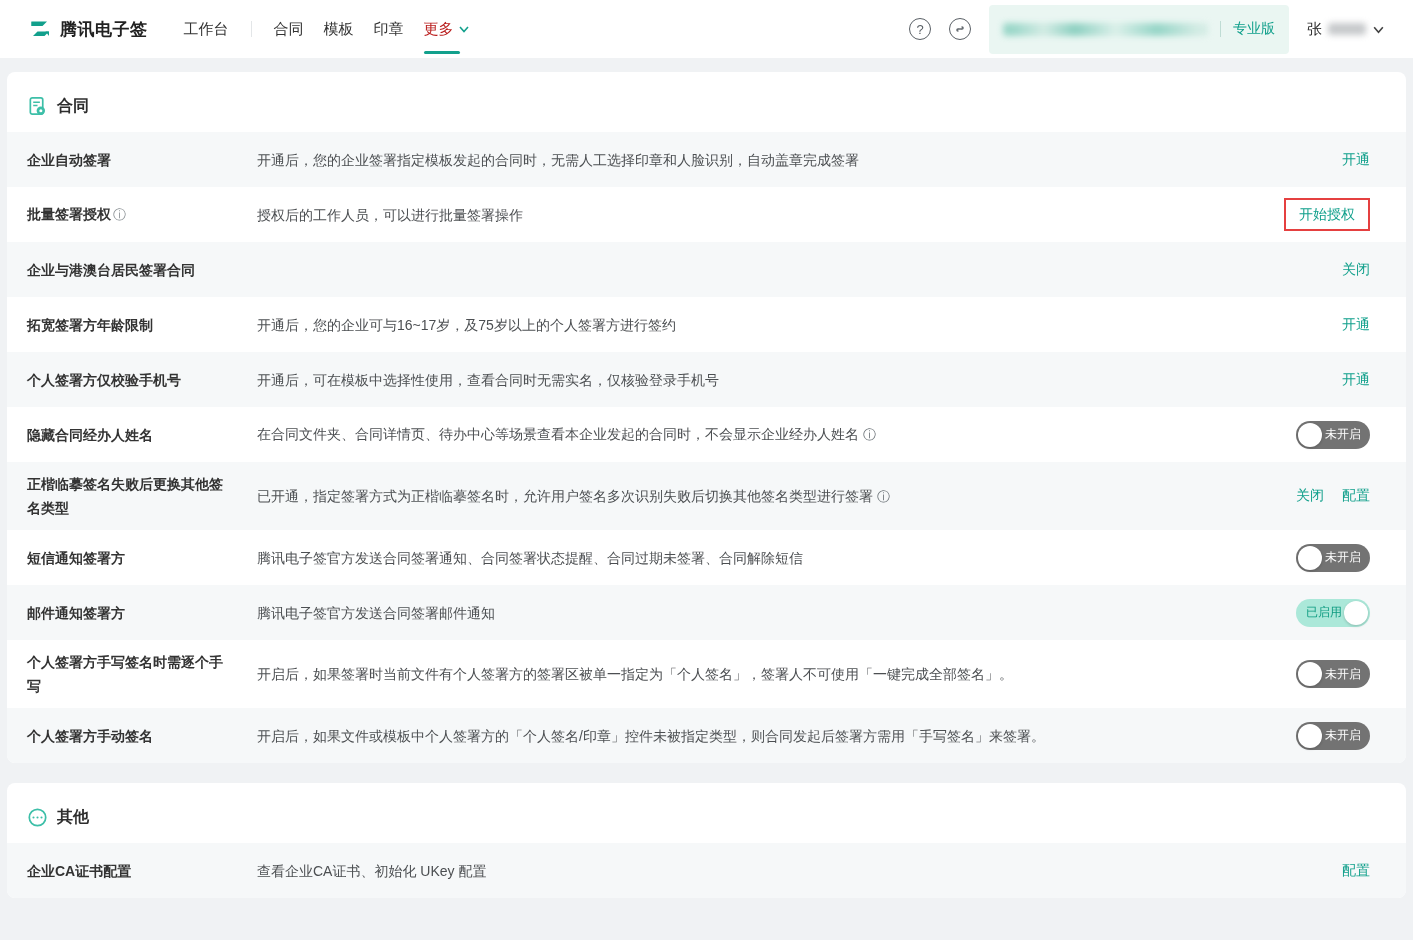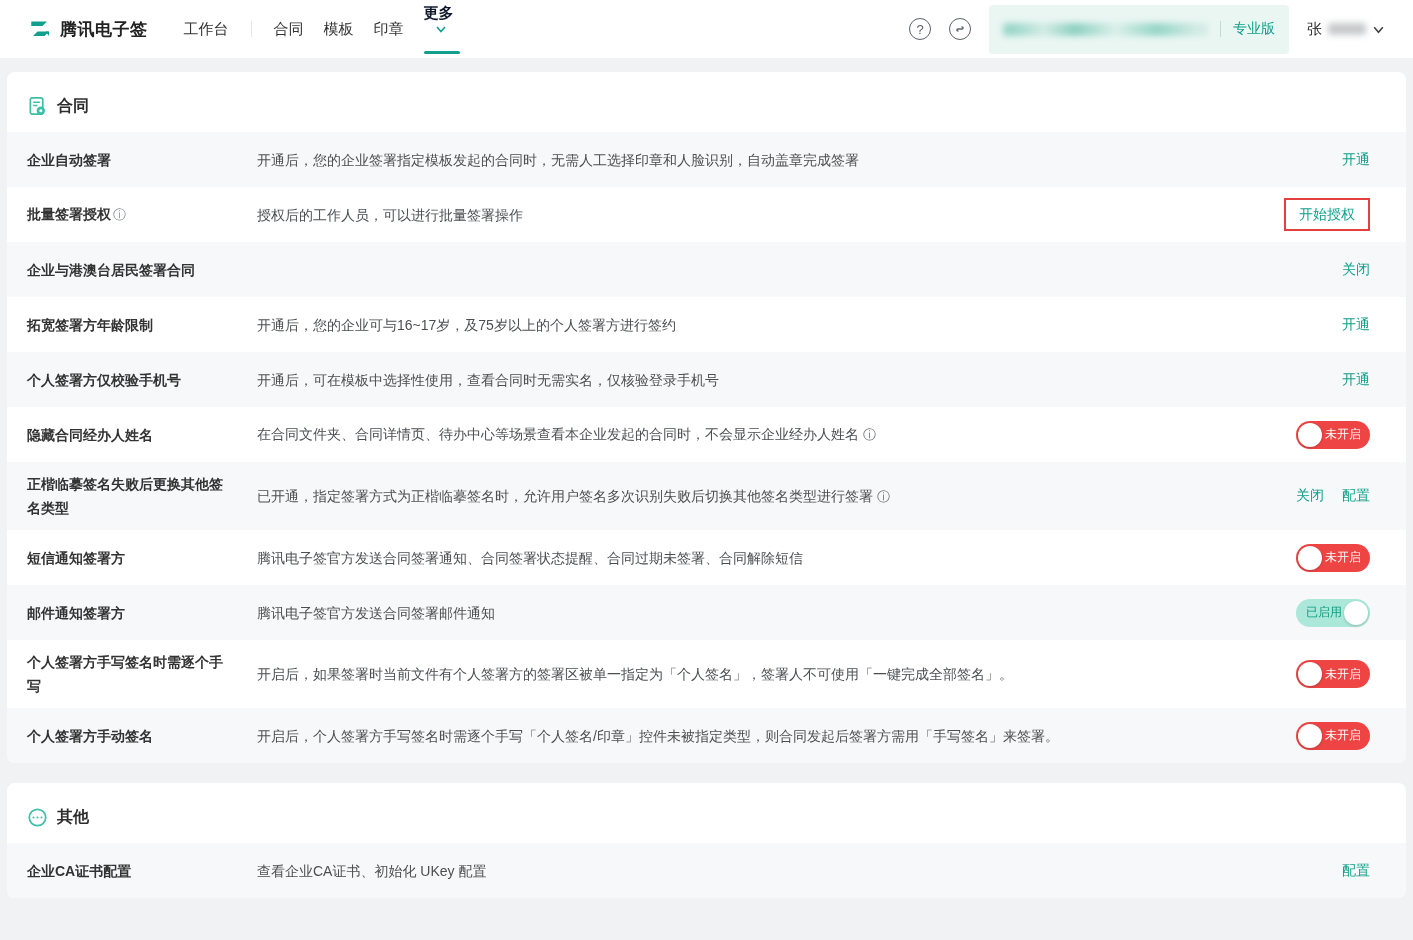--- a/index.html
+++ b/index.html
@@ -9,21 +9,21 @@
   
   .topbar { height:58px; background:#fff; display:flex; align-items:center;
     padding:4px 28px; position:relative; }
   .logo { display:flex; align-items:center; gap:8px; margin-right:26px; }
   .logo svg { display:block; }
   .logo-text { font-size:17px; font-weight:bold; color:#222; letter-spacing:.5px; }
   .nav { display:flex; align-items:center; height:100%; }
   .nav-item { font-size:15px; color:#333; margin:0 10px; cursor:pointer;
     height:100%; display:flex; align-items:center; position:relative; }
   .nav-divider { width:1px; height:16px; background:#E3E6E8; margin:0 12px; }
-  .nav-item.more { color:#0f172a; font-weight:700;flex-direction:column; }
+  .nav-item.more { color:#b91c1c; font-weight:400; }
   .more-caret { margin-left:4px; display:flex; }
   .active-underline { position:absolute; left:0; bottom:0; width:36px; height:3px;
     background:#12A08C; border-radius:2px; }
   .topbar-right { margin-left:auto; display:flex; align-items:center; gap:18px; }
   .circle-icon { width:22px; height:22px; border:1.6px solid #5A6066; border-radius:50%;
     display:flex; align-items:center; justify-content:center; font-size:13px;
     color:#5A6066; cursor:pointer; }
   .org-pill { height:49px; background:#EAF6F2; border-radius:4px; display:flex;
     align-items:center; padding:0 14px; gap:12px; cursor:pointer; }
   .org-blur { width:205px; height:13px; border-radius:3px;
@@ -51,21 +51,21 @@
     white-space:nowrap; }
   .link { font-size:14px; color:#12A08C; cursor:pointer; text-decoration:none; }
   .info-glyph { color:#8a9094; font-weight:normal; font-size:13px; margin-left:2px; }
   .desc-info { color:#6c7378; font-size:13px; margin-left:4px; }
 
   .red-box { border:2px solid #E54040; padding:5px 13px; display:inline-block; }
 
   
   .toggle { width:74px; height:28px; border-radius:14px; display:flex;
     align-items:center; cursor:pointer; position:relative; flex-shrink:0; }
-  .toggle.off { background:#ef4444; justify-content:flex-end; padding-right:9px;text-align:center; }
+  .toggle.off { background:#737373; justify-content:flex-end; padding-right:9px;text-align:center; }
   .toggle.on  { background:#ABE8D9; justify-content:flex-start; padding-left:10px; }
   .toggle-text { font-size:12px; }
   .toggle.off .toggle-text { color:#fff; }
   .toggle.on  .toggle-text { color:#0D9B80; font-weight:500; }
   .knob { width:24px; height:24px; background:#fff; border-radius:50%;
     position:absolute; top:2px; box-shadow:0 1px 3px rgba(0,0,0,.2); }
   .toggle.off .knob { left:2px; }
   .toggle.on  .knob { right:2px; }
 </style>
 </head>
@@ -248,21 +248,21 @@
         <span class="knob"></span>
         <span class="toggle-text">未开启</span>
       </div>
     </div>
   </div>
 
   <div class="row alt">
     <div class="cell-label">
       <span>个人签署方手动签名</span>
     </div>
-    <div class="cell-desc">开启后，个人签署方手写签名时需逐个手写「个人签名/印章」控件未被指定类型，则合同发起后签署方需用「手写签名」来签署。</div>
+    <div class="cell-desc">开启后，如果文件或模板中个人签署方的「个人签名/印章」控件未被指定类型，则合同发起后签署方需用「手写签名」来签署。</div>
     <div class="cell-action">
       <div class="toggle off">
         <span class="knob"></span>
         <span class="toggle-text">未开启</span>
       </div>
     </div>
   </div>
 </div>
 
 <div class="card" style="margin-top:20px;">

